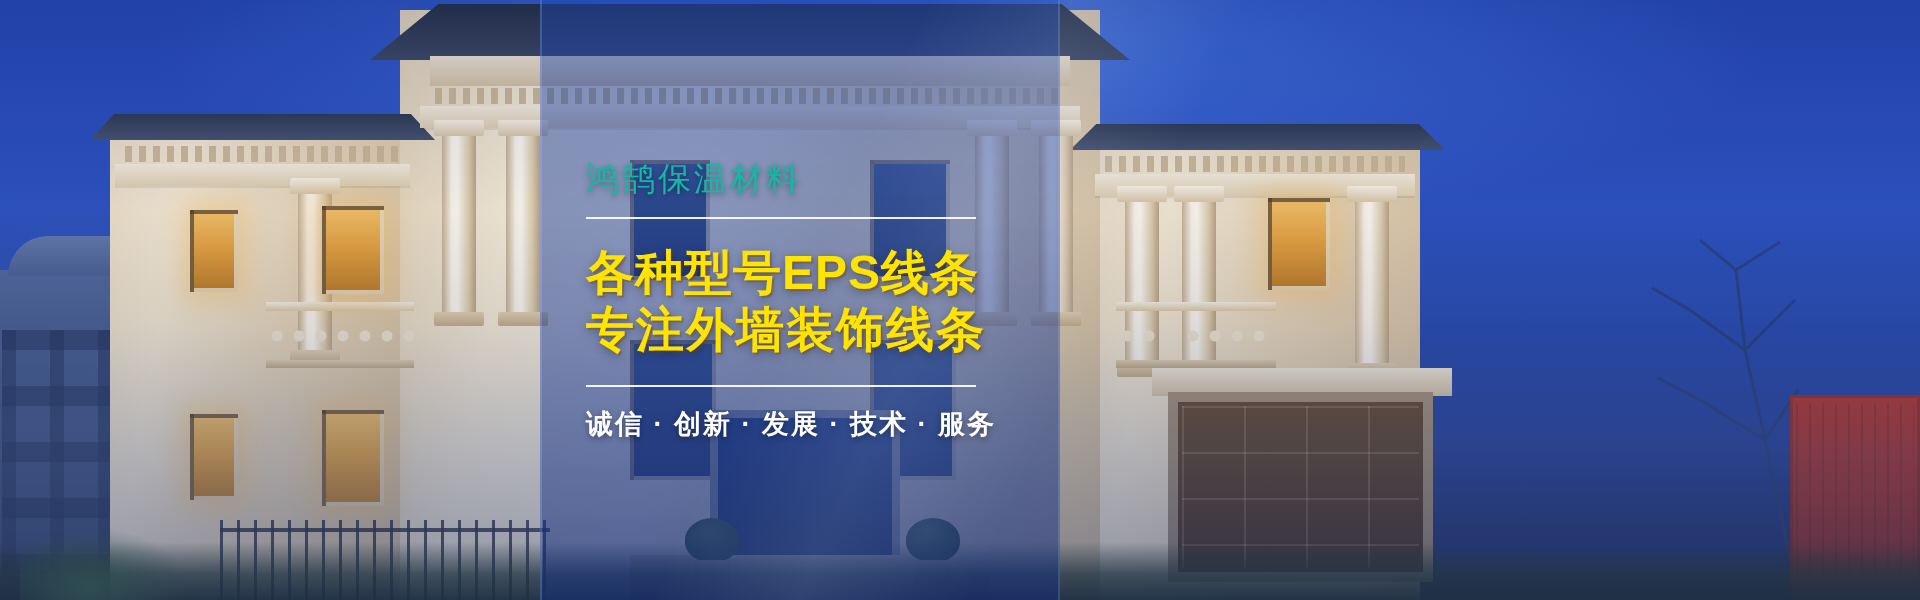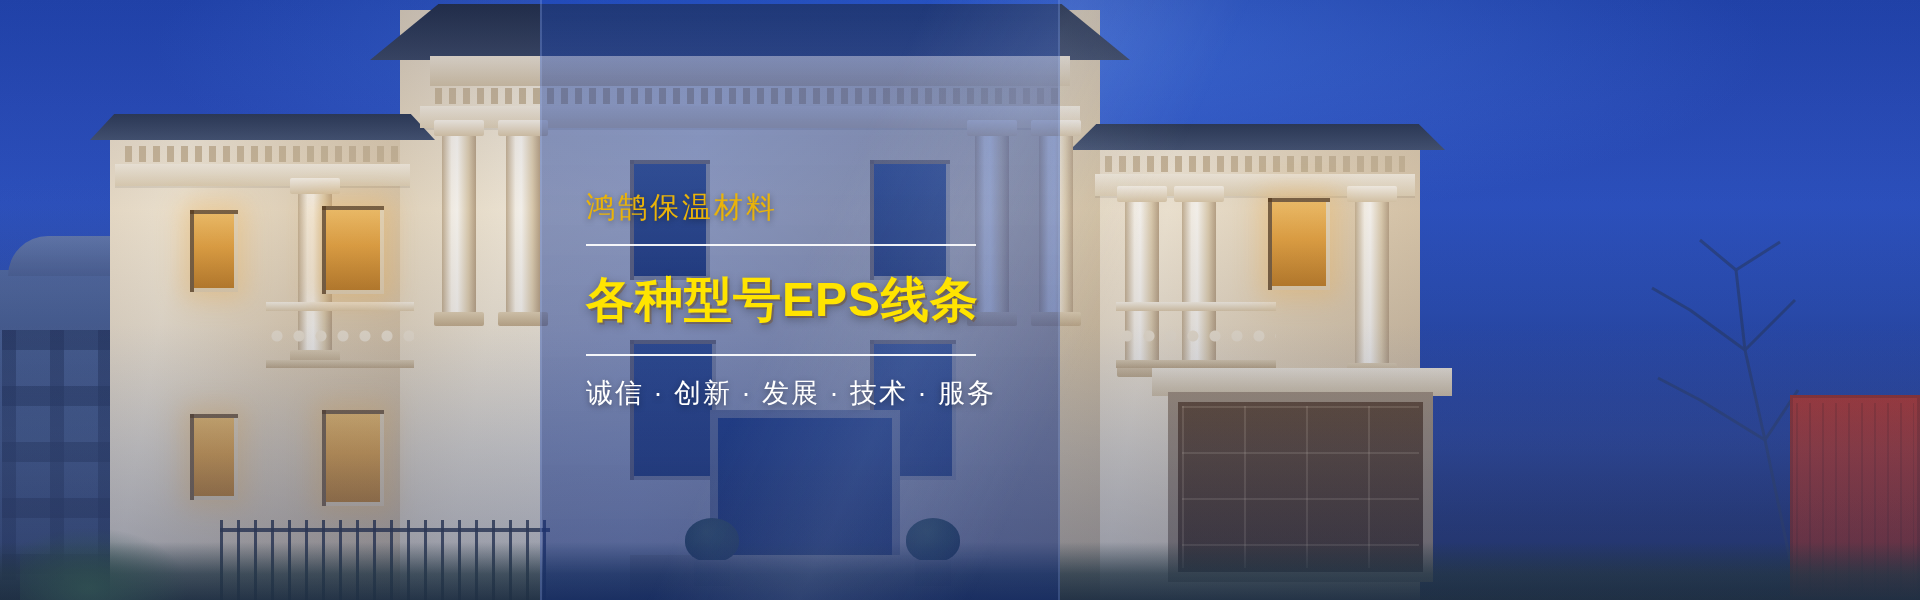--- a/index.html
+++ b/index.html
@@ -252,22 +252,22 @@
     background:linear-gradient(115deg,rgba(255,255,255,0) 42%,rgba(225,238,255,.10) 49%,rgba(255,255,255,0) 57%);
   }
 
   
   .content{
     position:absolute;left:586px;top:0;width:440px;height:600px;
     display:flex;flex-direction:column;justify-content:center;
   }
 
   .eyebrow{
-    color:#eab308;
-    font-size:29px;
+    color:#14b8a6;
+    font-size:33px;
     letter-spacing:3px;
     font-weight:400;
     line-height:1;
     text-shadow:0 2px 6px rgba(0,0,0,.40);
     margin-bottom:22px;
     white-space:nowrap;
   }
 
   .rule{
     width:390px;height:2px;
@@ -285,21 +285,21 @@
     white-space:nowrap;
     text-shadow:
       2px 2px 0 rgba(120,70,0,.35),
       0 3px 10px rgba(0,0,0,.35);
   }
   .headline .line2{letter-spacing:2px;}
 
   .tagline{
     color:#ffffff;
     font-size:27px;
-    font-weight:400;
+    font-weight:700;
     letter-spacing:2px;
     line-height:1;
     white-space:nowrap;
     text-shadow:0 2px 6px rgba(0,0,0,.40);
   }
 </style>
 </head>
 <body>
 
 <div class="banner">
@@ -387,20 +387,21 @@
   <div class="shaft"></div>
 
   <div class="content">
 
     <div class="eyebrow">鸿鹄保温材料</div>
 
     <div class="rule"></div>
 
     <div class="headline">
       <div class="line1">各种型号EPS线条</div>
+      <div class="line2">专注外墙装饰线条</div>
     </div>
 
     <div class="rule rule-bottom"></div>
 
     <div class="tagline">诚信 · 创新 · 发展 · 技术 · 服务</div>
   </div>
 
 </div>
 
 </body></html>

